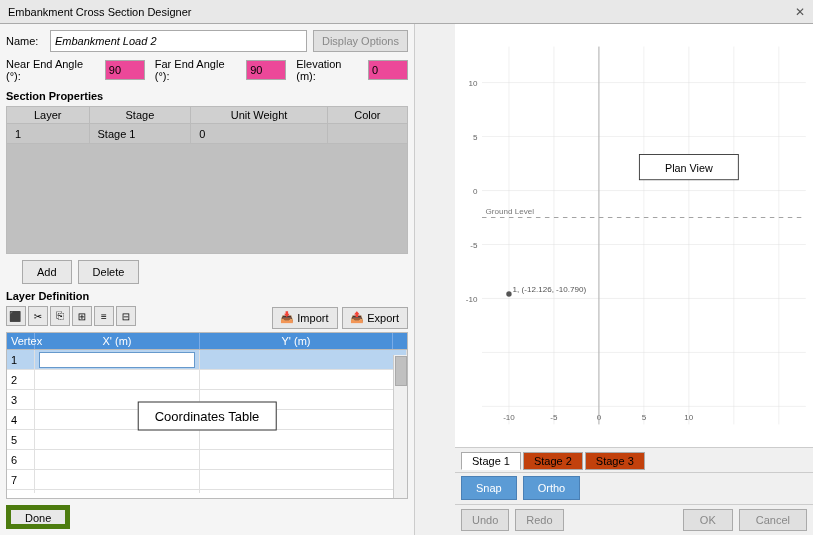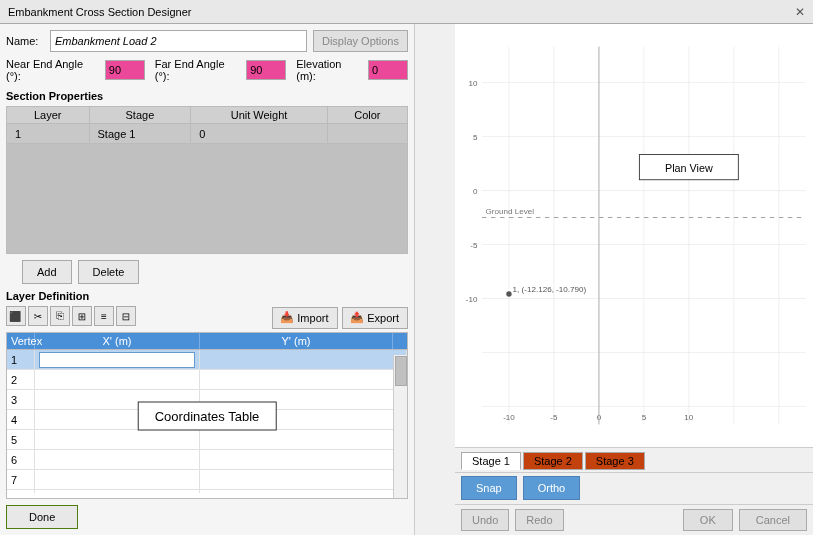--- a/index.html
+++ b/index.html
@@ -189,23 +189,23 @@
       transform: translate(-50%, -50%);
       border: 1px solid #333;
       padding: 6px 16px;
       font-size: 13px;
       background: white;
       pointer-events: none;
     }
     
     .done-row { margin-top: 6px; }
     .done-btn {
-      padding: 2px 22px;
+      padding: 2px 14px;
       background: #e8e8e8;
-      border: 1px solid #4d7c0f;
+      border: 5px solid #4d7c0f;
       font-size: 11px;
       cursor: pointer;
       height: 24px;
     }
     .undo-redo-btn {
       padding: 2px 10px;
       background: #e0e0e0;
       border: 1px solid #aaa;
       font-size: 11px;
       cursor: pointer;

